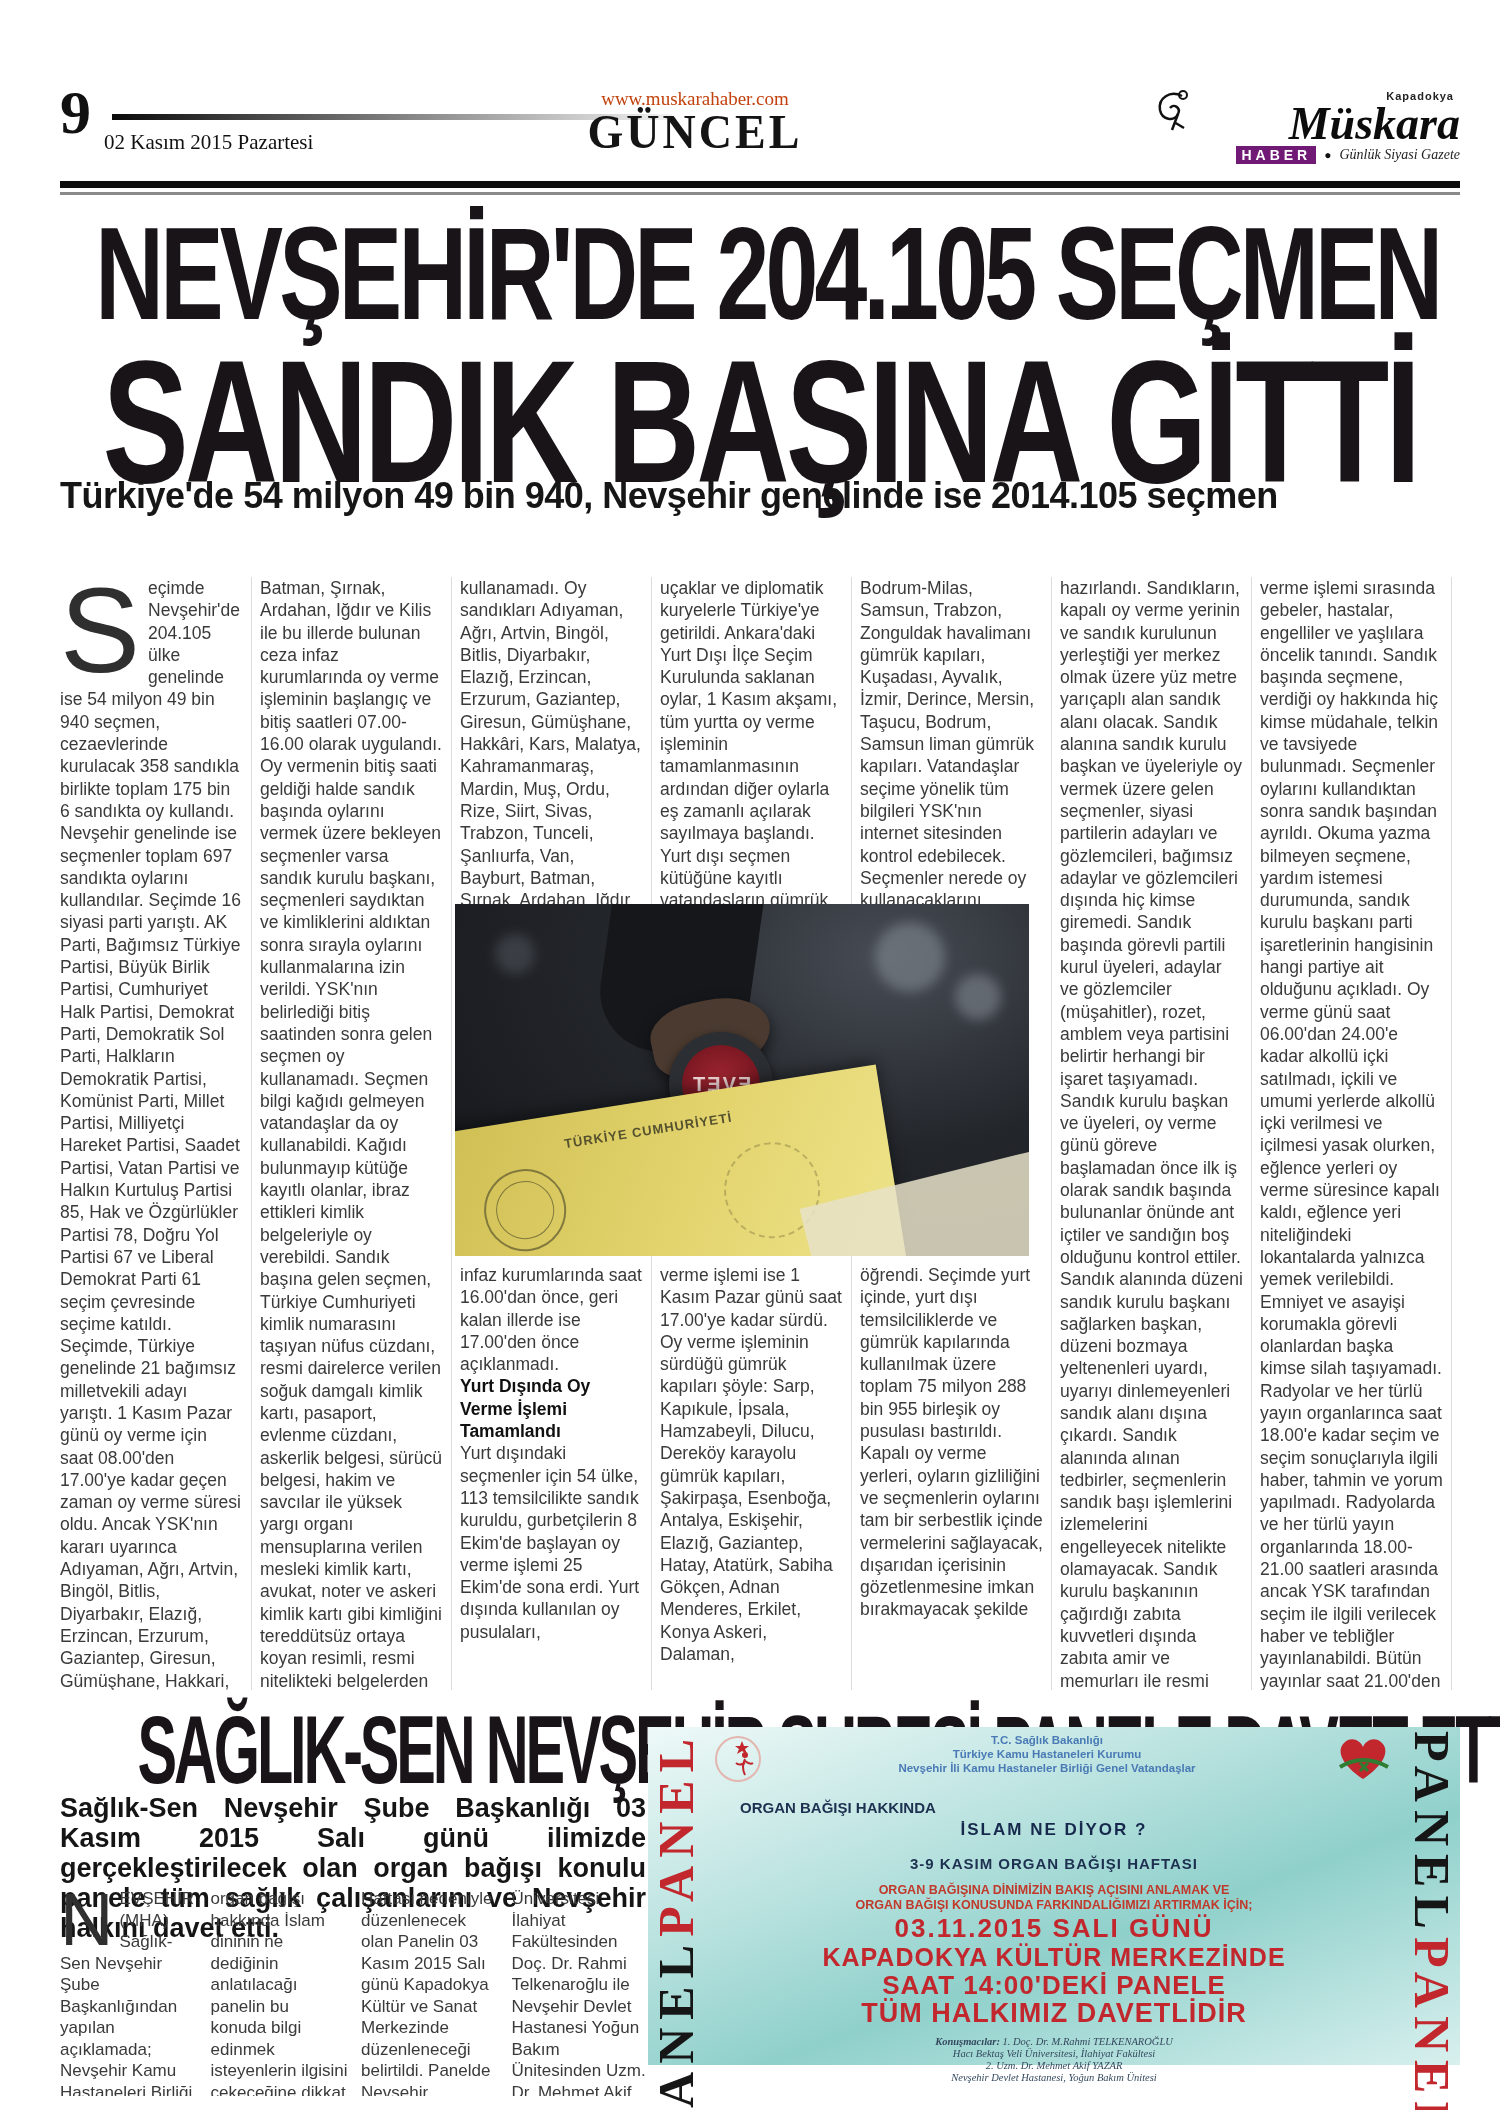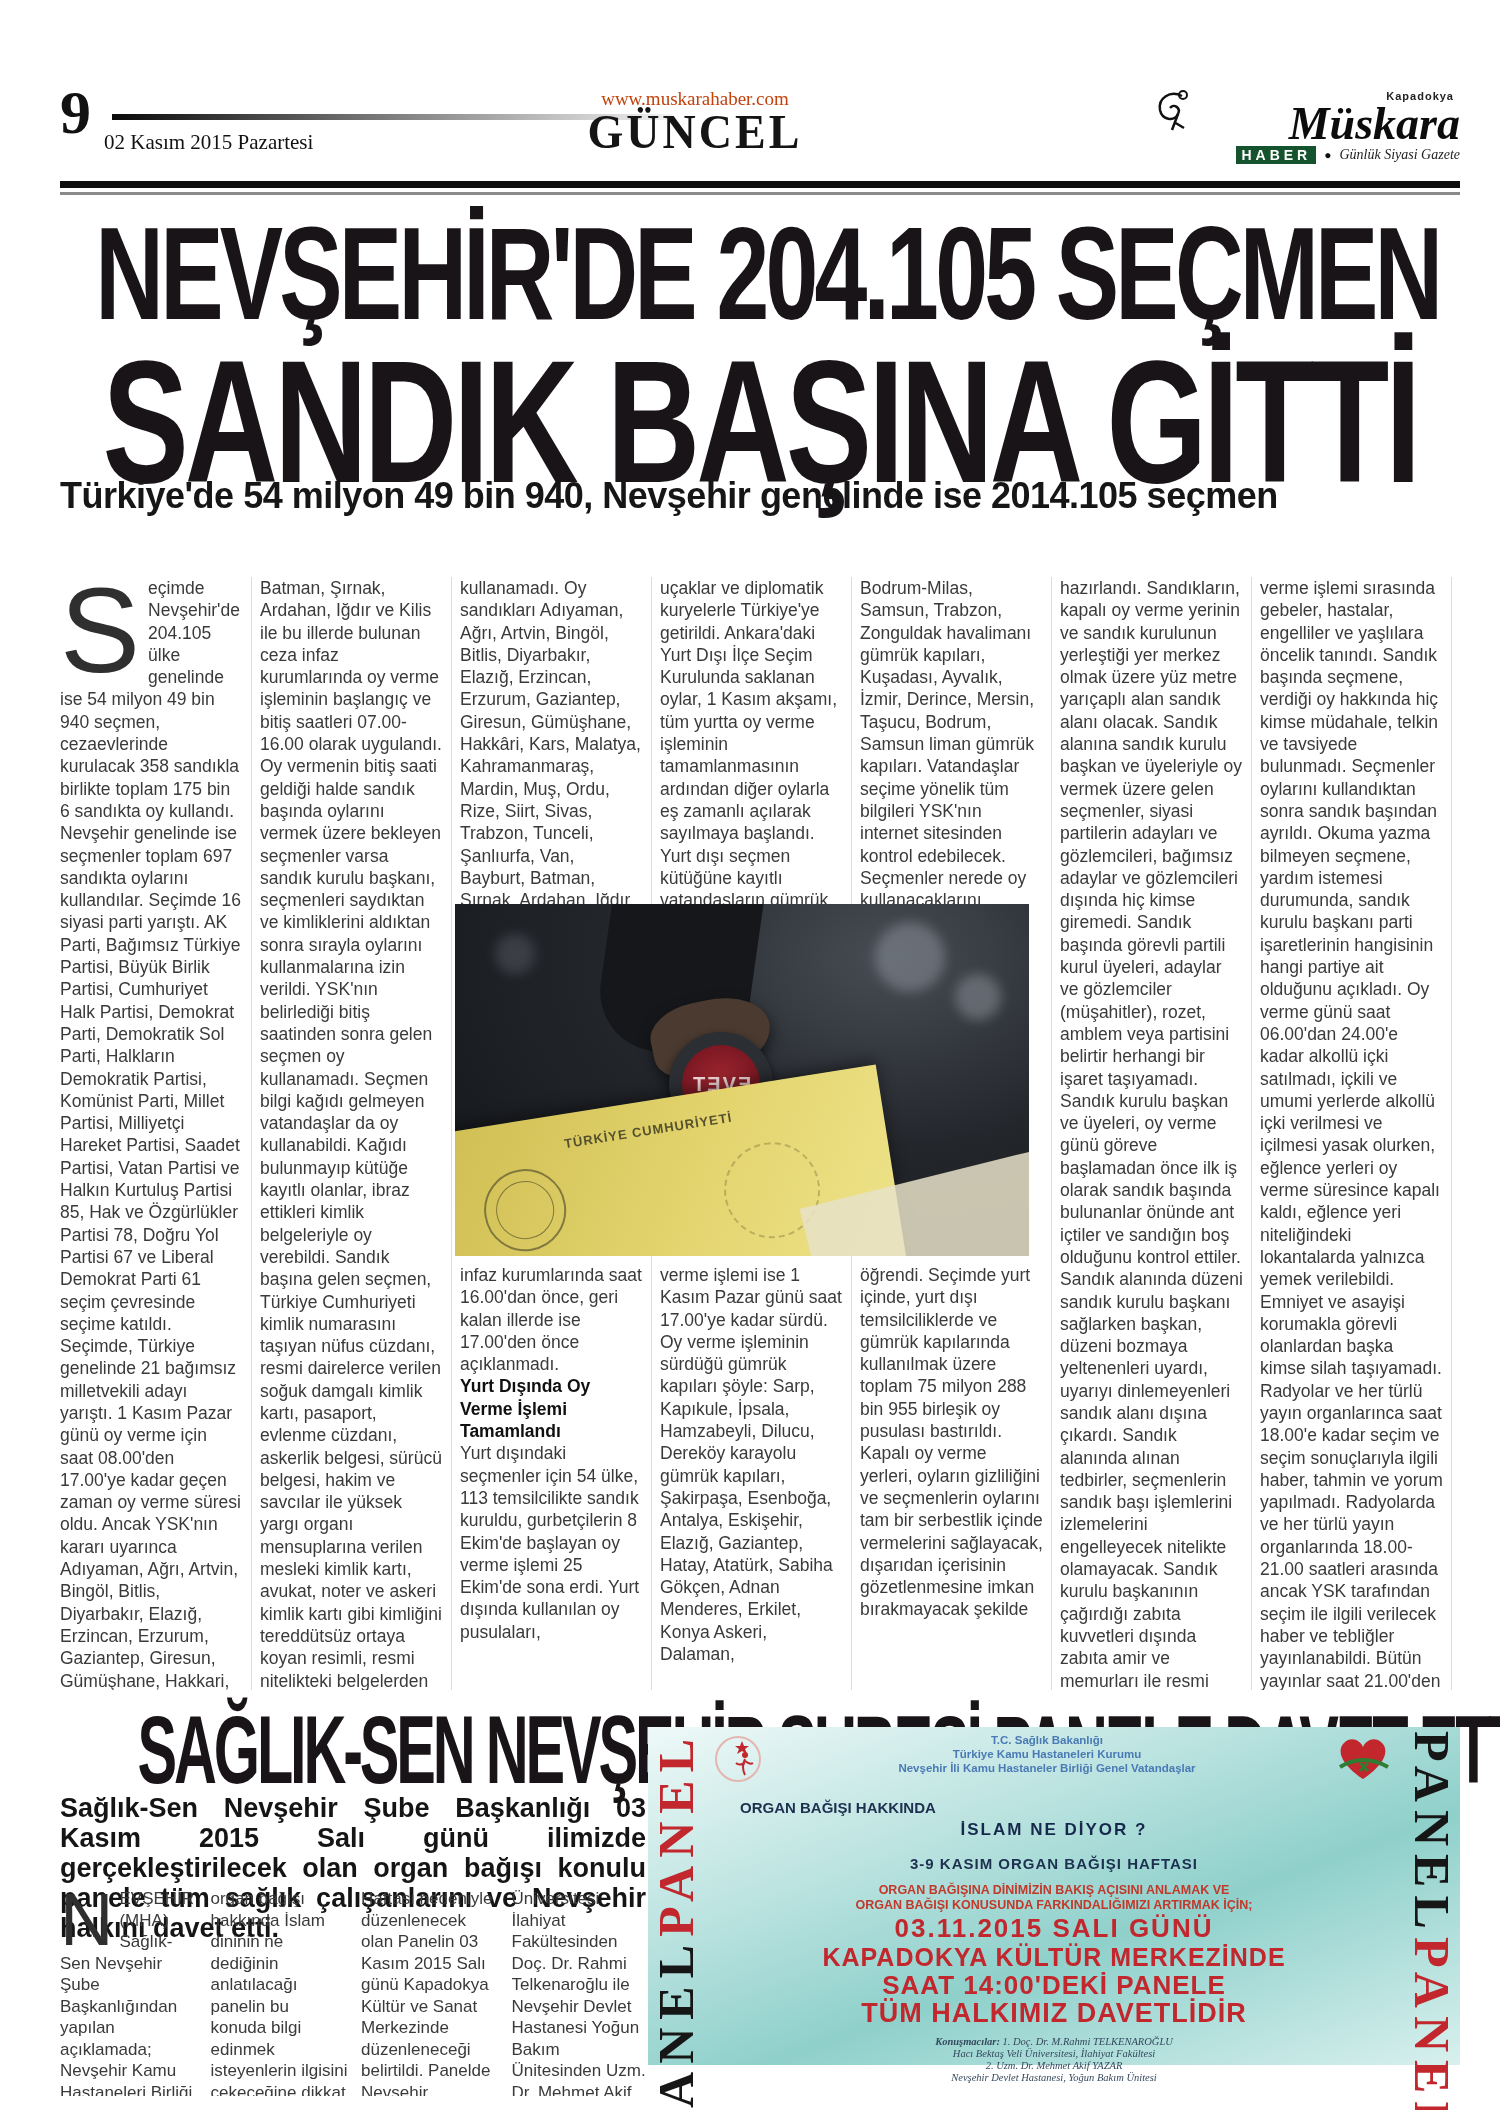--- a/index.html
+++ b/index.html
@@ -16,21 +16,21 @@
                 background:linear-gradient(90deg,#0a0a0a,#f2f2f2);}
   .hdr-center{position:absolute;left:0;right:130px;top:0;text-align:center;}
   .hdr-site{font-family:"Liberation Serif",serif;font-size:19px;color:#c2410c;}
   .hdr-section{font-family:"Liberation Serif",serif;font-weight:700;font-size:46px;
                letter-spacing:3px;color:#141414;line-height:44px;transform:scale(1,1.05);}
   .brand{position:absolute;right:0;top:-2px;width:300px;text-align:right;}
   .brand-kapadokya{font-size:11px;font-weight:700;letter-spacing:1px;color:#222;margin-right:6px;}
   .brand-name{font-family:"Liberation Serif",serif;font-style:italic;font-weight:700;
               font-size:46px;line-height:40px;color:#0c0c0c;}
   .brand-row2{display:flex;justify-content:flex-end;align-items:center;gap:8px;margin-top:2px;}
-  .brand-haber{font-size:14px;font-weight:700;letter-spacing:4px;background:#14532d;color:#fff;
+  .brand-haber{font-size:14px;font-weight:700;letter-spacing:4px;background:#701a75;color:#fff;
                padding:1px 5px;}
   .brand-dot{font-size:12px;color:#111;}
   .brand-tag{font-family:"Liberation Serif",serif;font-style:italic;font-size:14px;color:#222;}
   .brand-fig{position:absolute;left:-8px;top:2px;}
 
   .rule-thick{position:absolute;left:60px;top:181px;width:1400px;height:7px;background:#0d0d0d;}
   .rule-gray{position:absolute;left:60px;top:192px;width:1400px;height:3px;background:#8a8a8a;}
 
   
   .hlwrap{position:absolute;left:60px;width:1400px;text-align:center;overflow:visible;}

